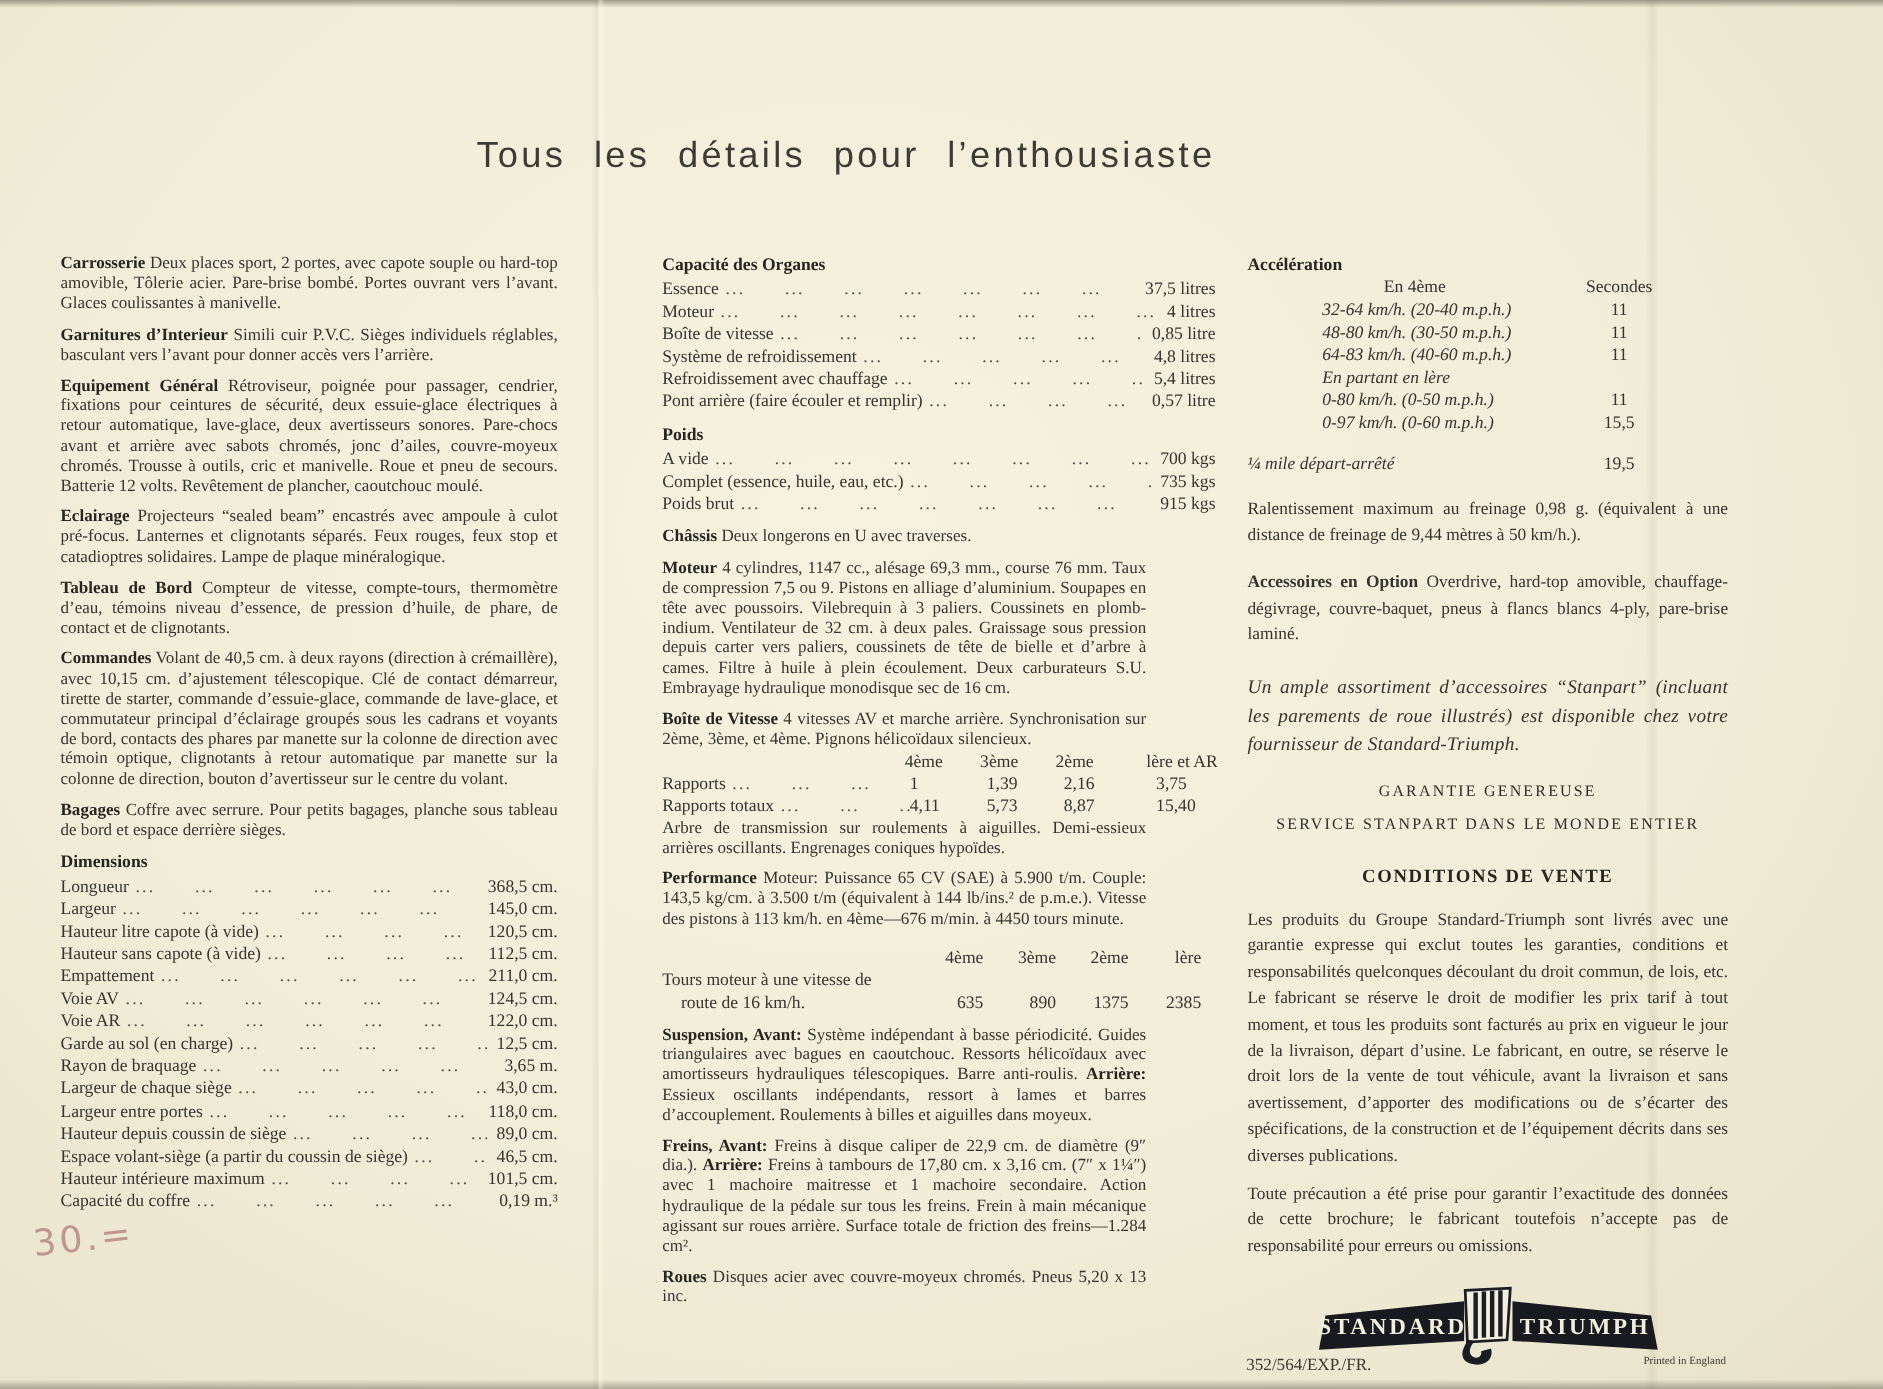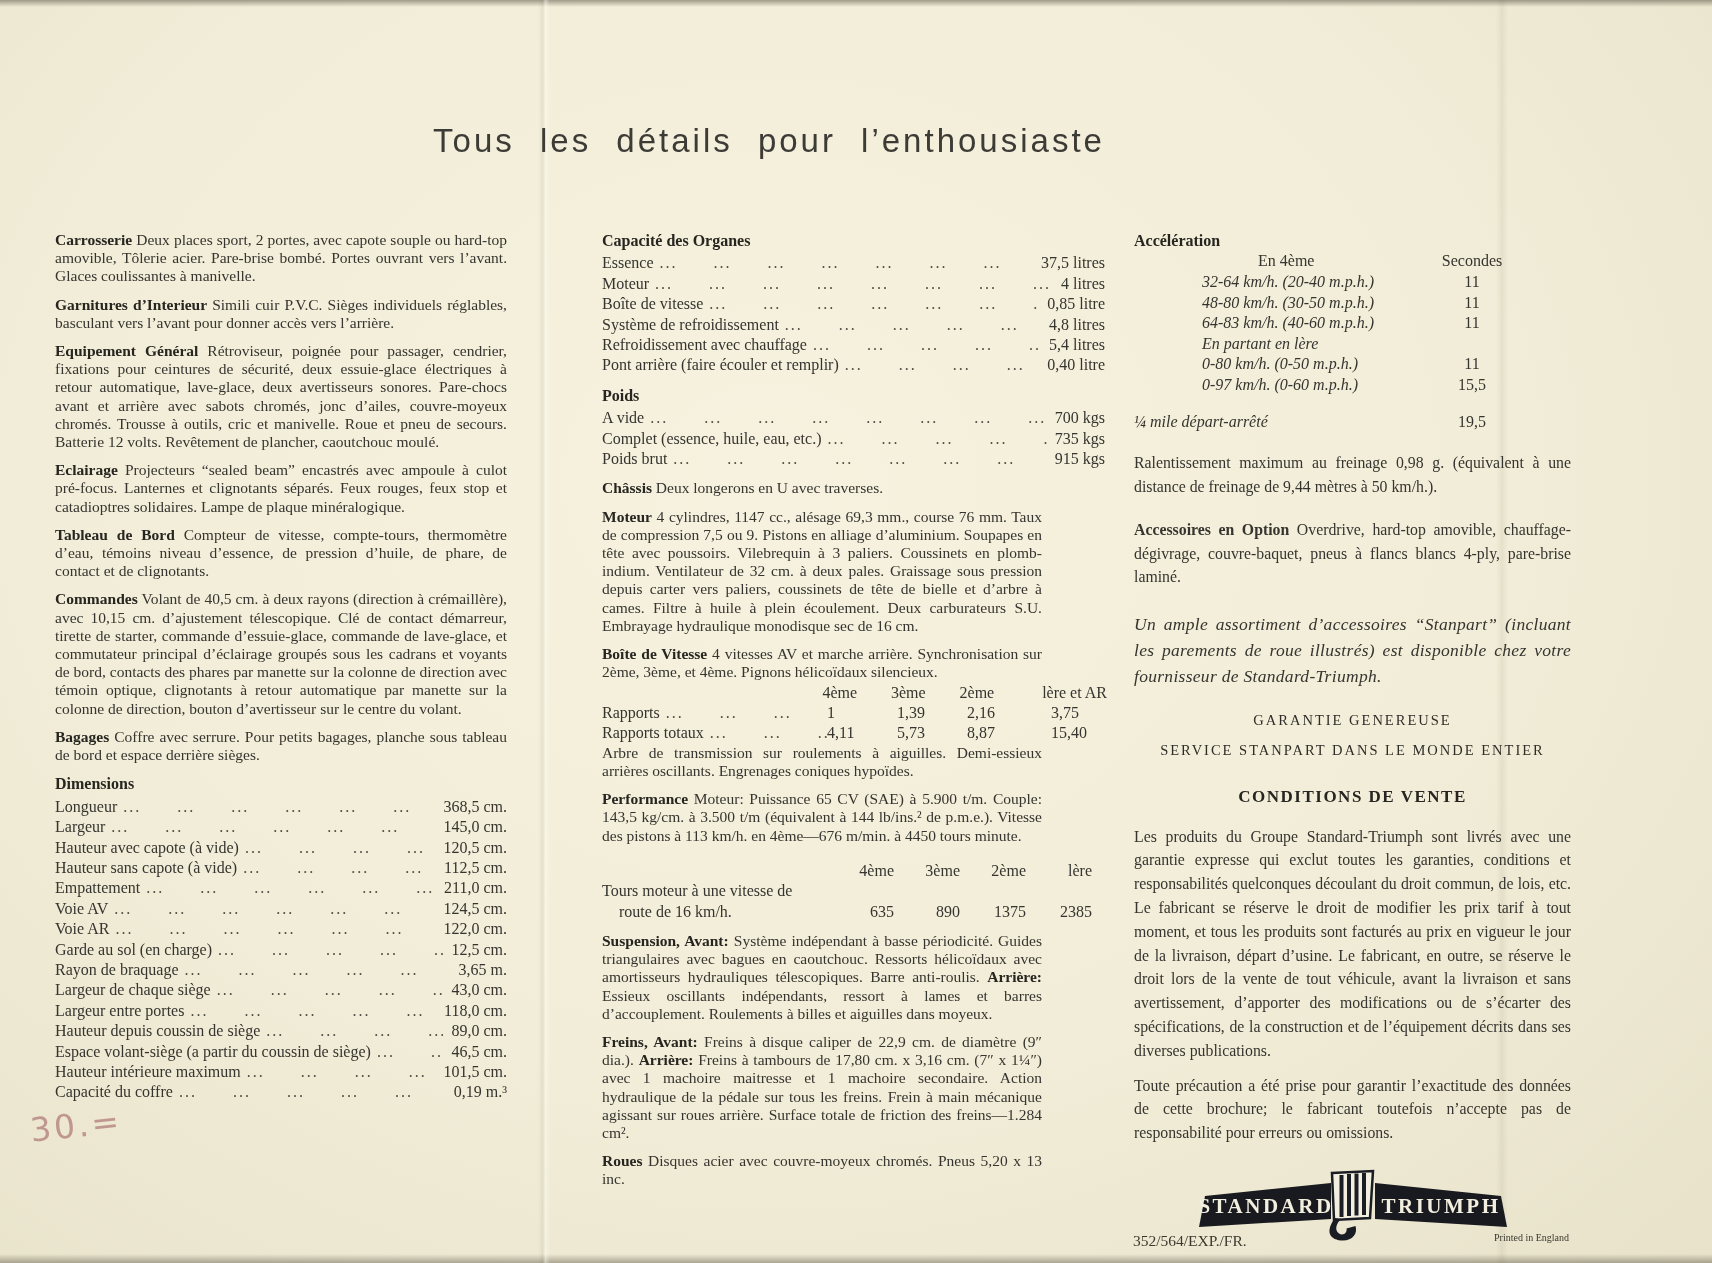--- a/index.html
+++ b/index.html
@@ -114,21 +114,21 @@
           <span class="sval">368,5 cm.</span>
         </div>
 
         <div class="srow">
           <span class="slabel">Largeur</span>
           <span class="dots"></span>
           <span class="sval">145,0 cm.</span>
         </div>
 
         <div class="srow">
-          <span class="slabel">Hauteur avec capote (à vide)</span>
+          <span class="slabel">Hauteur litre capote (à vide)</span>
           <span class="dots"></span>
           <span class="sval">120,5 cm.</span>
         </div>
 
         <div class="srow">
           <span class="slabel">Hauteur sans capote (à vide)</span>
           <span class="dots"></span>
           <span class="sval">112,5 cm.</span>
         </div>
 
@@ -230,21 +230,21 @@
 
         <div class="srow">
           <span class="slabel">Refroidissement avec chauffage</span>
           <span class="dots"></span>
           <span class="sval">5,4 litres</span>
         </div>
 
         <div class="srow">
           <span class="slabel">Pont arrière (faire écouler et remplir)</span>
           <span class="dots"></span>
-          <span class="sval">0,40 litre</span>
+          <span class="sval">0,57 litre</span>
         </div>
       </div>
     <p class="tablehead">Poids</p>
     <div class="spectable">
 
         <div class="srow">
           <span class="slabel">A vide</span>
           <span class="dots"></span>
           <span class="sval">700 kgs</span>
         </div>

